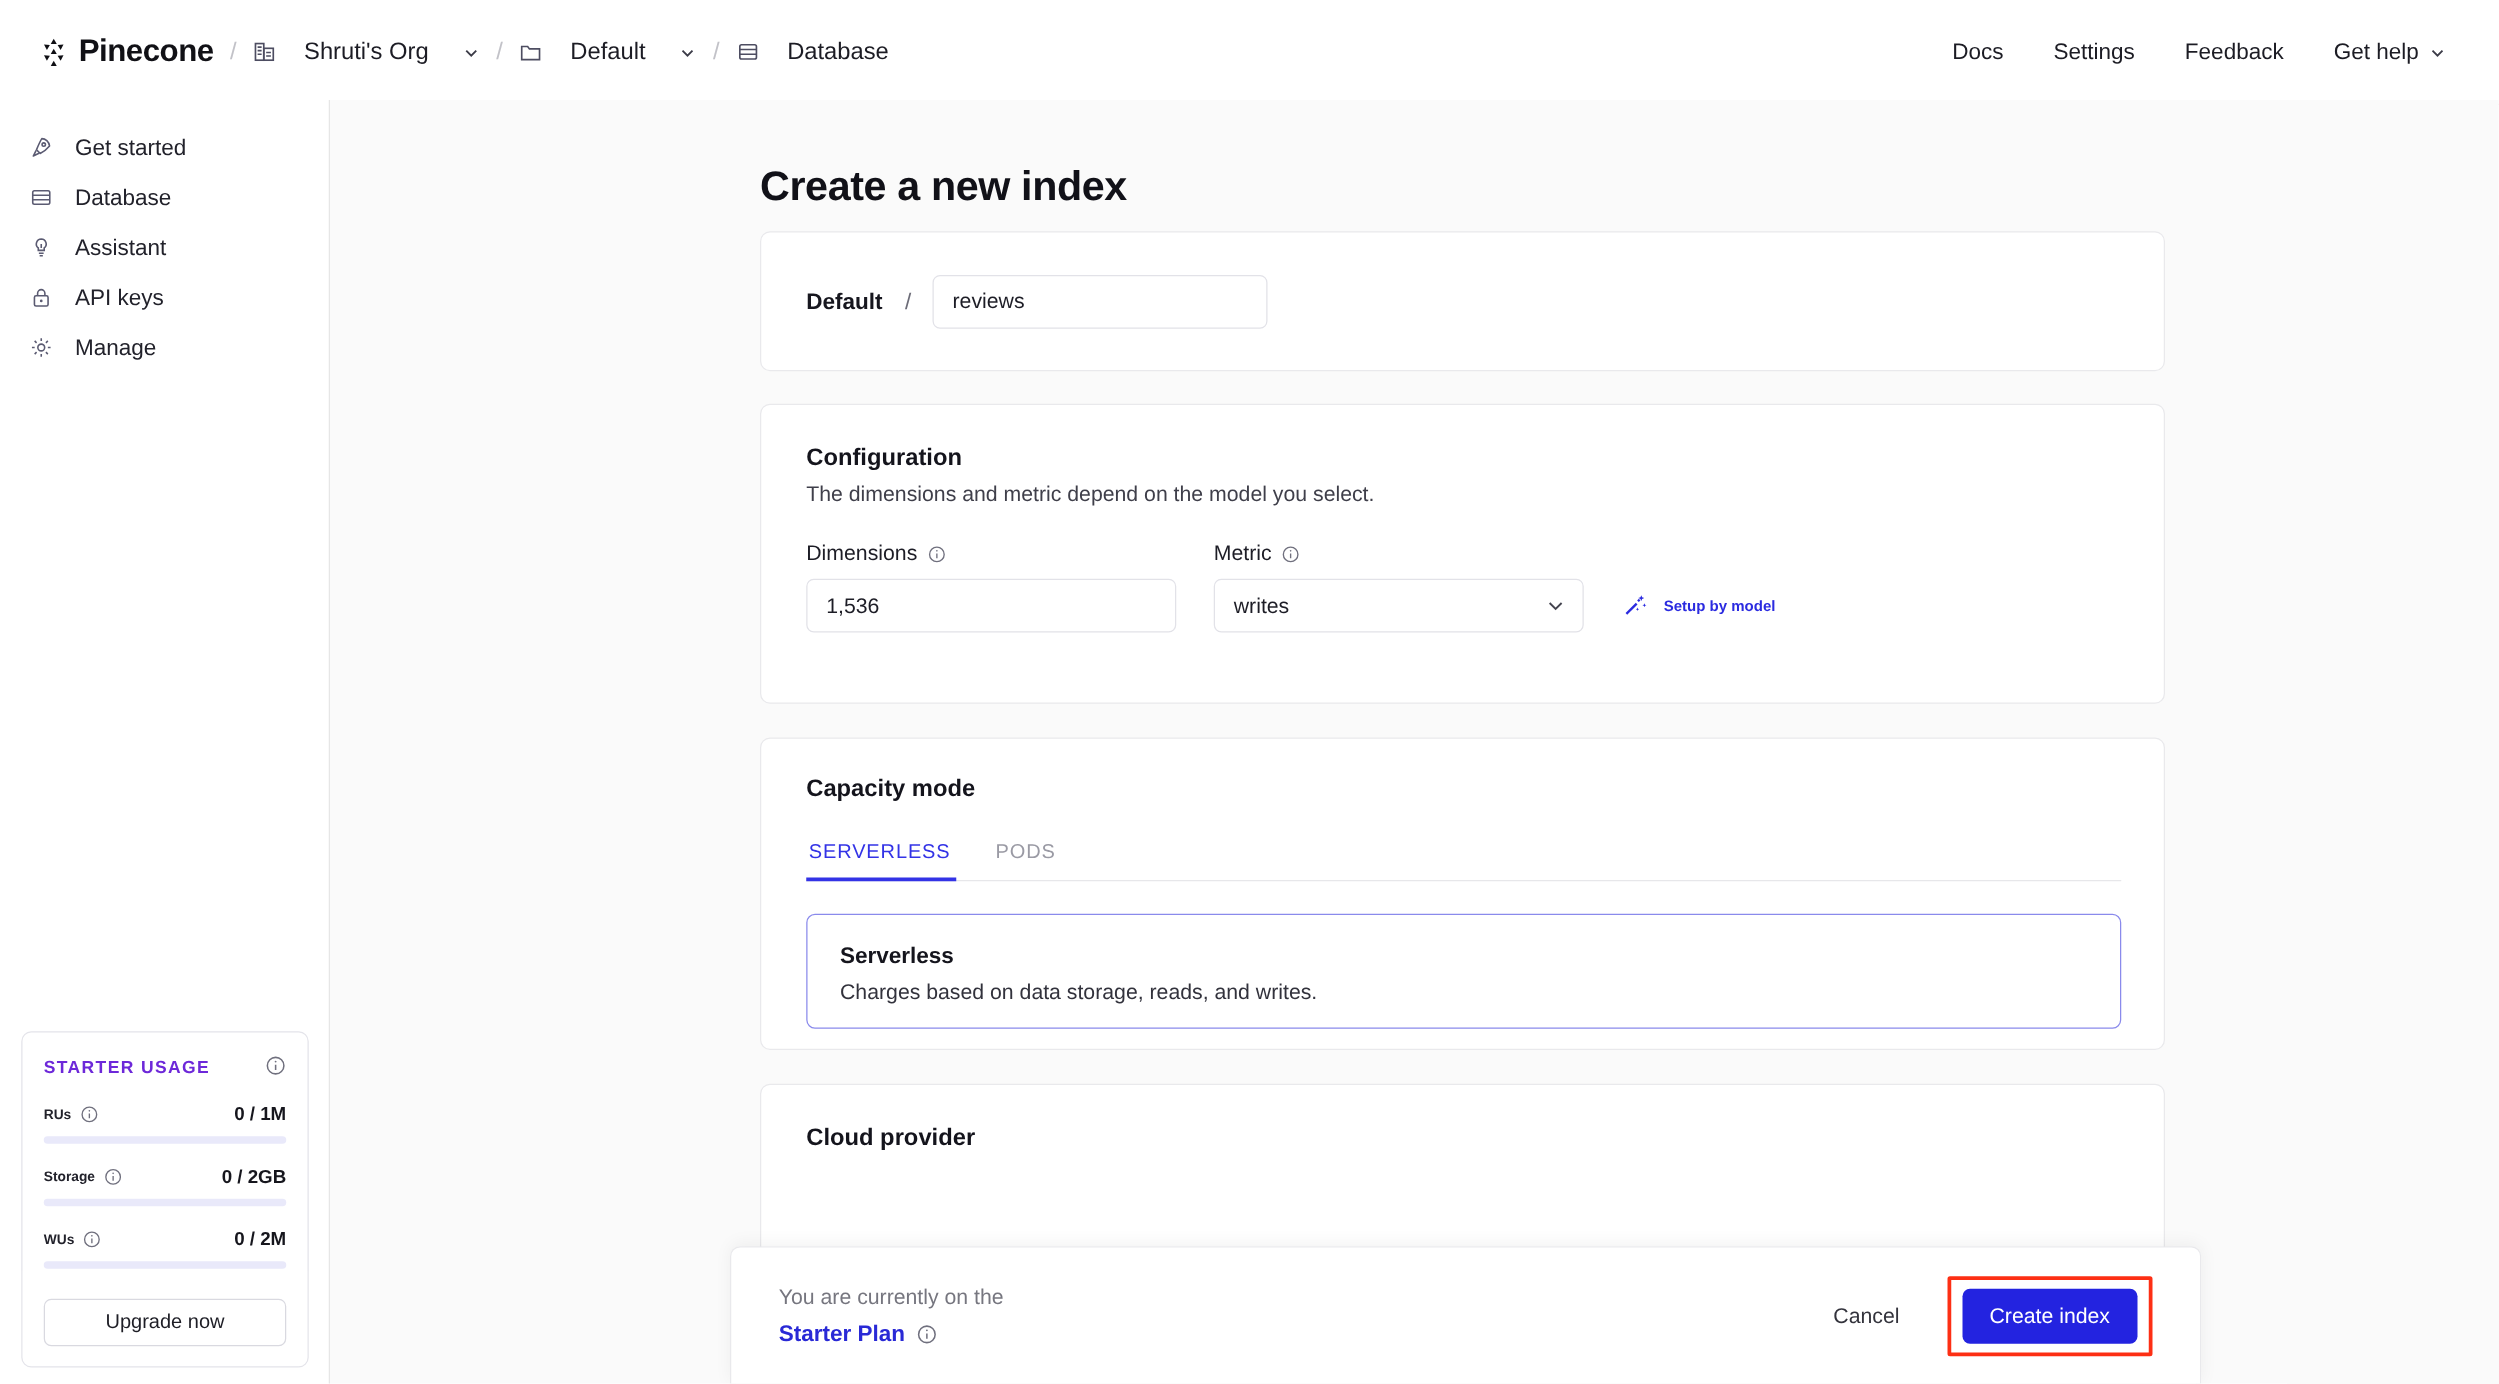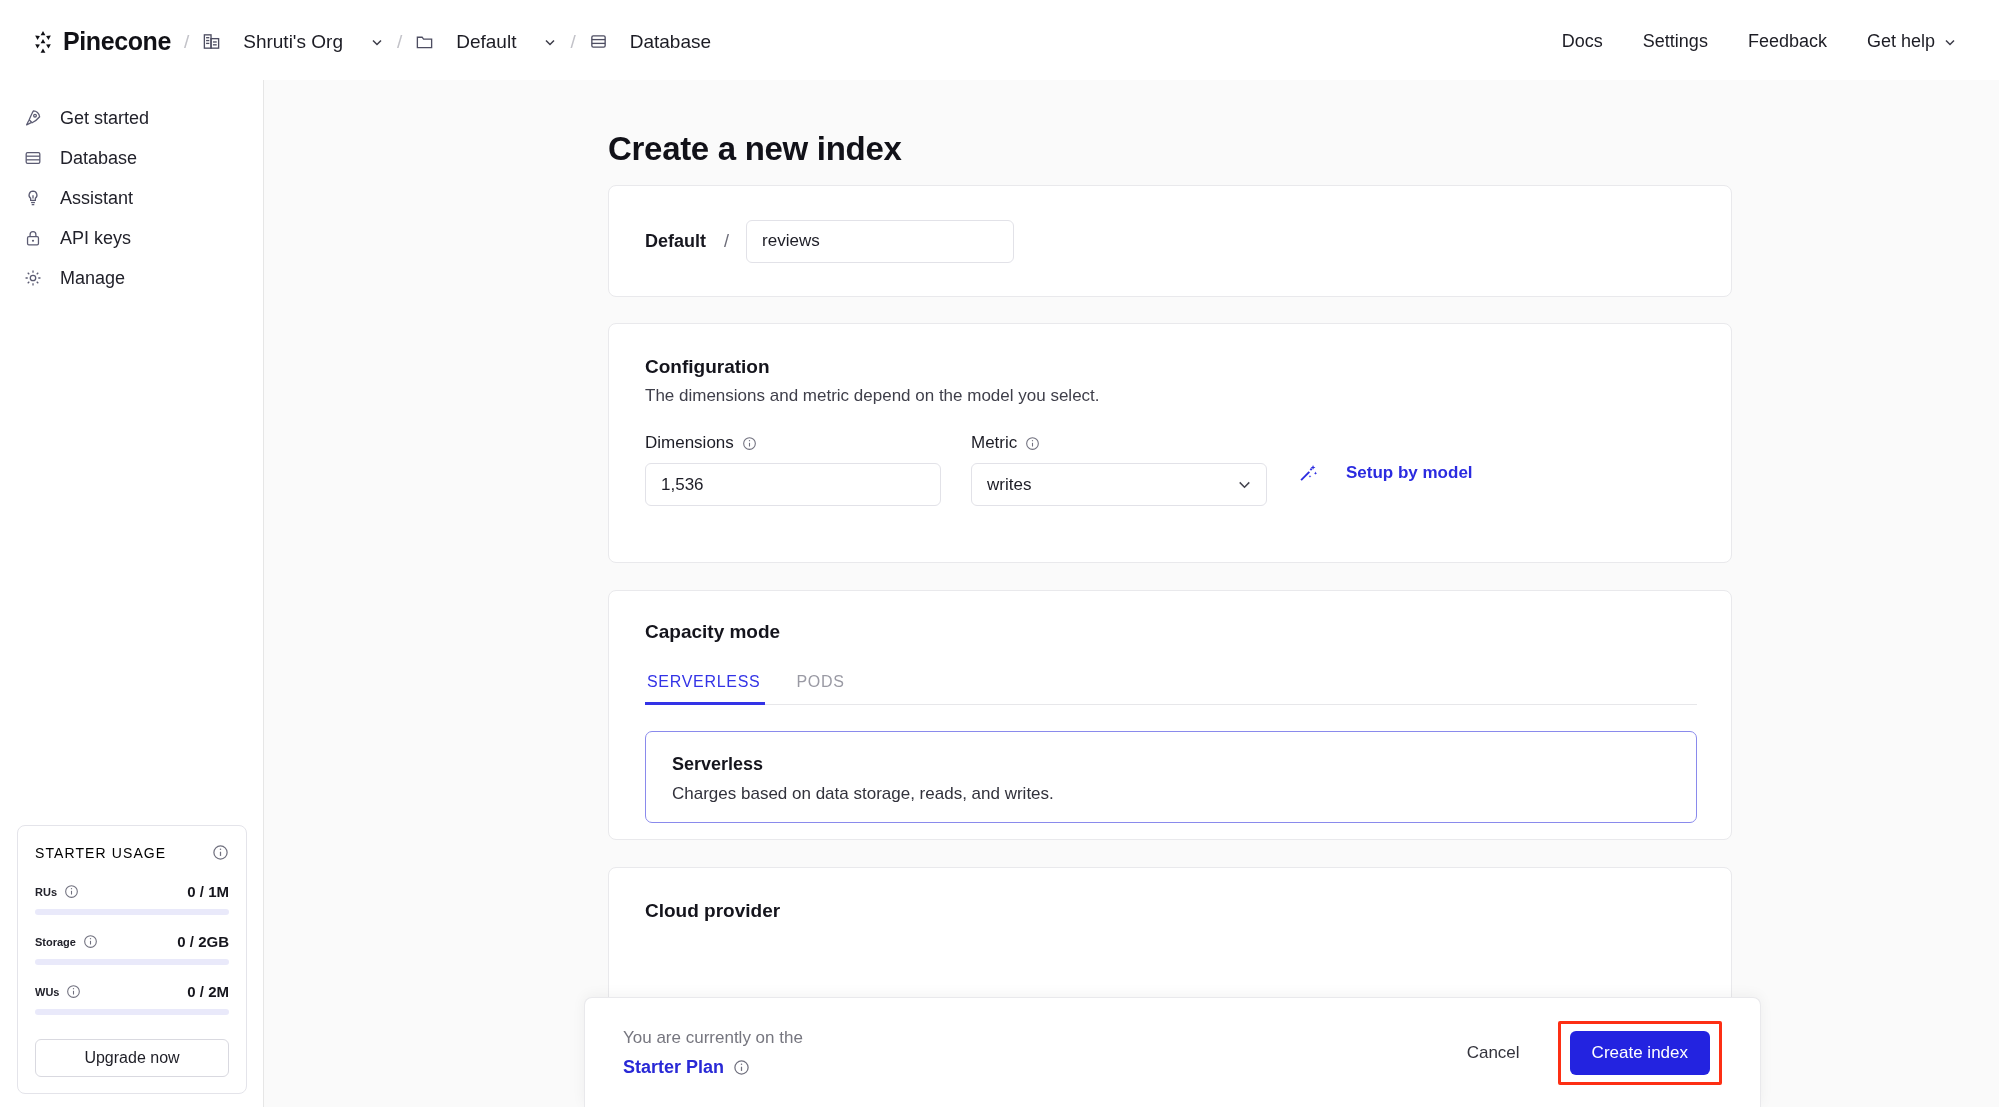--- a/index.html
+++ b/index.html
@@ -56,21 +56,21 @@
   .usage {
     position: absolute; left: 17px; bottom: 13px; width: 230px;
     background: #ffffff; border: 1px solid #e4e4ea; border-radius: 8px;
     padding: 18px 17px 16px 17px;
   }
   .usage-head {
     display: flex; align-items: center; justify-content: space-between;
     margin-bottom: 22px;
   }
   .usage-title {
-    font-size: 14px; font-weight: 400; letter-spacing: 1.1px; color: #000000;
+    font-size: 14px; font-weight: 700; letter-spacing: 1.1px; color: #6d28d9;
   }
   .metric { margin-bottom: 18px; }
   .metric-row { display: flex; align-items: center; justify-content: space-between; margin-bottom: 9px; }
   .metric-label { display: flex; align-items: center; gap: 7px; font-size: 11px; font-weight: 700; color: #22222b; }
   .metric-val { font-size: 15px; font-weight: 700; color: #16161d; }
   .bar { height: 6px; border-radius: 3px; background: #e9e9fa; width: 100%; }
   .upgrade-btn {
     width: 100%; height: 38px; margin-top: 6px;
     border: 1px solid #d9d9e0; border-radius: 6px; background: #fff;
     font-size: 16px; color: #1e1e26; cursor: pointer;
@@ -113,22 +113,22 @@
   .field { display: flex; flex-direction: column; }
   .field-label { display: flex; align-items: center; gap: 8px; font-size: 17px; color: #1d1d26; margin-bottom: 10px; }
   .select-wrap { position: relative; }
   .select-box {
     width: 296px; height: 43px; border: 1px solid #e2e2e8; border-radius: 6px;
     background: #fff; padding: 0 15px; font-size: 17px; color: #1d1d26;
     display: flex; align-items: center; cursor: pointer;
   }
   .select-chev { position: absolute; right: 14px; top: 13px; pointer-events: none; }
   .setup-link {
-    display: flex; align-items: flex-start; gap: 28px; height: 43px;
-    color: #2b2be0; font-size: 17px; font-weight: 700; cursor: pointer;
+    display: flex; align-items: center; gap: 13px; height: 43px;
+    color: #2b2be0; font-size: 12px; font-weight: 700; cursor: pointer;
   }
 
   .tabs { display: flex; gap: 0; margin-top: 30px; border-bottom: 1px solid #e7e7ea; width: 1052px;}
   .tab {
     padding: 0 18px 13px 18px; font-size: 16px; letter-spacing: 0.7px;
     color: #9a9aa4; cursor: pointer; position: relative; background: none; border: none;
     font-family: "Liberation Sans", sans-serif;
   }
   .tab:first-child { padding-left: 2px; }
   .tab.active { color: #3333e6; font-weight: 400; }

